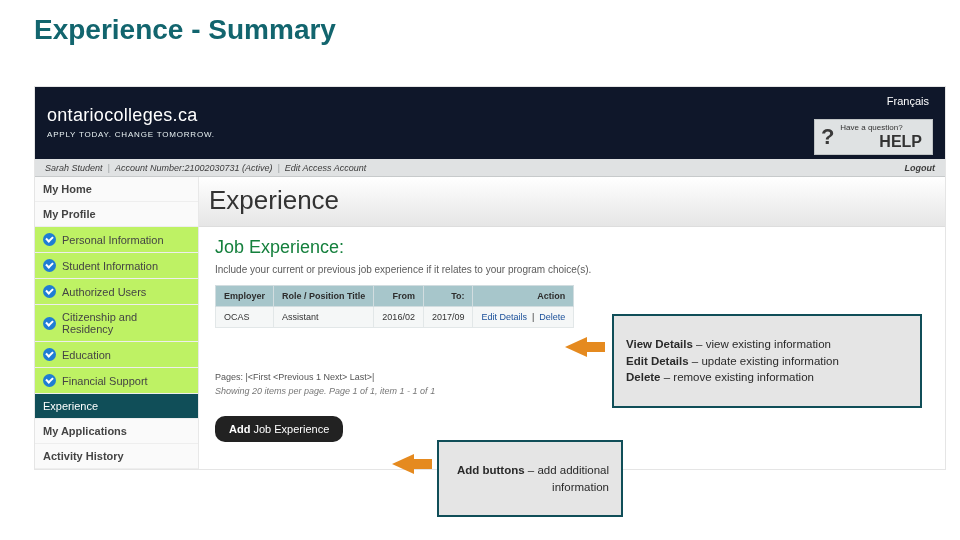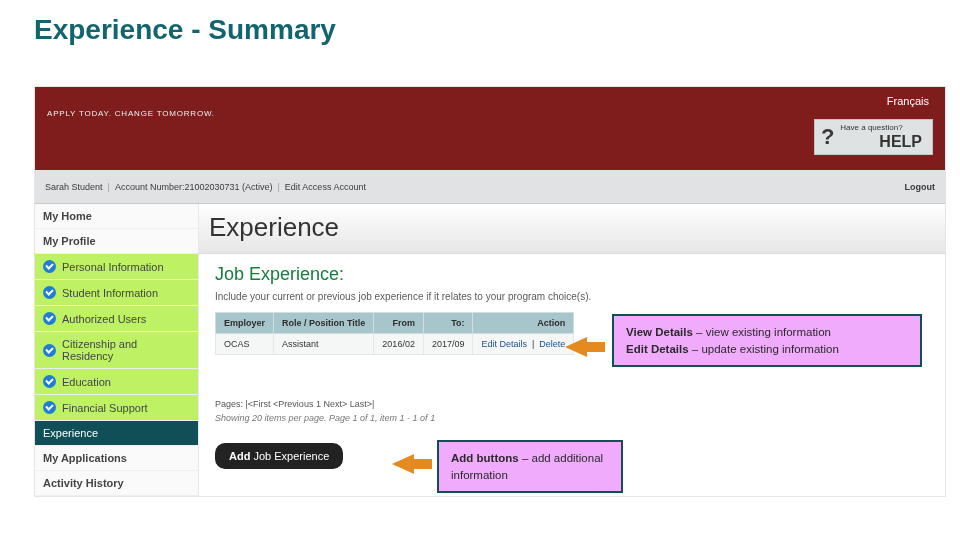--- a/index.html
+++ b/index.html
@@ -3,33 +3,33 @@
 <meta charset="utf-8">
 <style>
   * { box-sizing: border-box; margin: 0; padding: 0; }
   body { width: 960px; height: 540px; font-family: Arial, Helvetica, sans-serif; background: #fff; overflow: hidden; position: relative; }
 
   .slide-title { color:#12656e; font-size:28px; font-weight:700; margin:14px 0 14px 34px; }
 
   .app { position:absolute; left:34px; top:86px; width:912px; border:1px solid #e5e5e5; }
 
   
-  .hdr { background:#7f1d1d; height:83px; position:relative; color:#fff; }
+  .hdr { background:#0f172a; height:72px; position:relative; color:#fff; }
   .lang { position:absolute; top:8px; right:16px; font-size:11px; color:#fff; }
   .brand { position:absolute; left:12px; top:18px; }
   .brand-name { font-size:18px; font-weight:400; font-family:Arial; color:#fff; letter-spacing:.3px; }
   .brand-tag { font-size:8px; letter-spacing:.8px; color:#e8f1f2; margin-top:4px; }
   .help-box { position:absolute; right:12px; top:32px; background:#dfe2e3; color:#333; font-size:10px; padding:4px 10px 4px 6px; display:flex; align-items:center; gap:6px; border:1px solid #c0c4c5; }
   .help-q { font-size:22px; font-weight:700; color:#3a3a3a; line-height:1; }
   .help-text { line-height:1.1; }
   .help-text .h1 { font-size:8px; }
   .help-text .h2 { font-size:16px; font-weight:700;padding-left:39px; }
 
   
-  .acct { background:#e0e2e3; height:34px; font-size:9px; color:#3b3b3b; display:flex; align-items:center; padding:0 10px; border-bottom:1px solid #c7cacb; }
+  .acct { background:#e0e2e3; height:18px; font-size:9px; color:#3b3b3b; display:flex; align-items:center; padding:0 10px; border-bottom:1px solid #c7cacb;font-style:italic; }
   .acct .sep { margin:0 5px; color:#9ea2a3; }
   .acct .logout { margin-left:auto; font-weight:700; }
 
   .body-row { display:flex; }
 
   
   .sb { width:164px; background:#bef264; font-size:11px; color:#444; border-right:1px solid #e8e8e8; }
   .sb .item { padding:6px 8px; border-bottom:1px solid #eee; display:flex; align-items:center; gap:6px; }
   .sb .item.head { font-weight:700; background:#fafafa; }
   .sb .item.active { background:#104e58; color:#fff; }
@@ -47,36 +47,37 @@
   table.exp th { background:#a7c6cb; color:#2d2d2d; font-weight:700; padding:5px 8px; border:1px solid #d2dde0; text-align:right; }
   table.exp td { padding:5px 8px; border:1px solid #e2e7e8; background:#f5f7f7; }
   table.exp td a { color:#1a4f99; text-decoration:none; }
 
   .pager { font-size:9px; color:#555; margin-top:44px; }
   .pager-sub { font-size:9px; font-style:italic; color:#777; margin-top:4px; }
 
   .add-btn { display:inline-block; margin-top:20px; background:#222; color:#fff; font-size:11px; padding:7px 14px; border-radius:10px; }
 
   
-  .callout { position:absolute; background:#f0abfc; border:2px solid #104e58; font-size:11.5px; line-height:1.45; padding:8px 12px; color:#2a2a2a; }
+  .callout { position:absolute; background:#e5e5e5; border:2px solid #104e58; font-size:11.5px; line-height:1.45; padding:20px 12px; color:#2a2a2a; }
   .callout b { font-weight:700; }
   .arrow { position:absolute; width:0; height:0; }
   .arrow.left { border-top:10px solid transparent; border-bottom:10px solid transparent; border-right:22px solid #e58a1f; }
   .arrow.left::after { content:""; position:absolute; left:22px; top:-5px; width:18px; height:10px; background:#e58a1f; }
 
 </style>
 </head>
 <body>
 
 <h1 class="slide-title">Experience - Summary</h1>
 
 <div class="app">
   <div class="hdr">
     <div class="lang">Français</div>
     <div class="brand">
+      <div class="brand-name">ontariocolleges.ca</div>
       <div class="brand-tag">APPLY TODAY. CHANGE TOMORROW.</div>
     </div>
     <div class="help-box">
       <div class="help-q">?</div>
       <div class="help-text">
         <div class="h1">Have a question?</div>
         <div class="h2">HELP</div>
       </div>
     </div>
   </div>
@@ -160,18 +161,19 @@
         <b>Add </b><span>Job Experience</span>
       </div>
     </div>
   </div>
 </div>
 
 <div class="arrow left" style="left:565px; top:337px;"></div>
 <div class="callout" style="left:612px; top:314px; width:310px;">
   <div><b>View Details</b><span> – view existing information</span></div>
   <div><b>Edit Details</b><span> – update existing information</span></div>
+  <div><b>Delete</b><span> – remove existing information</span></div>
 </div>
 
 <div class="arrow left" style="left:392px; top:454px;"></div>
-<div class="callout" style="left:437px; top:440px; width:186px;">
+<div class="callout" style="left:437px; top:440px; width:186px;text-align:right;">
   <b>Add buttons</b><span> – add additional information</span>
 </div>
 
 </body></html>

